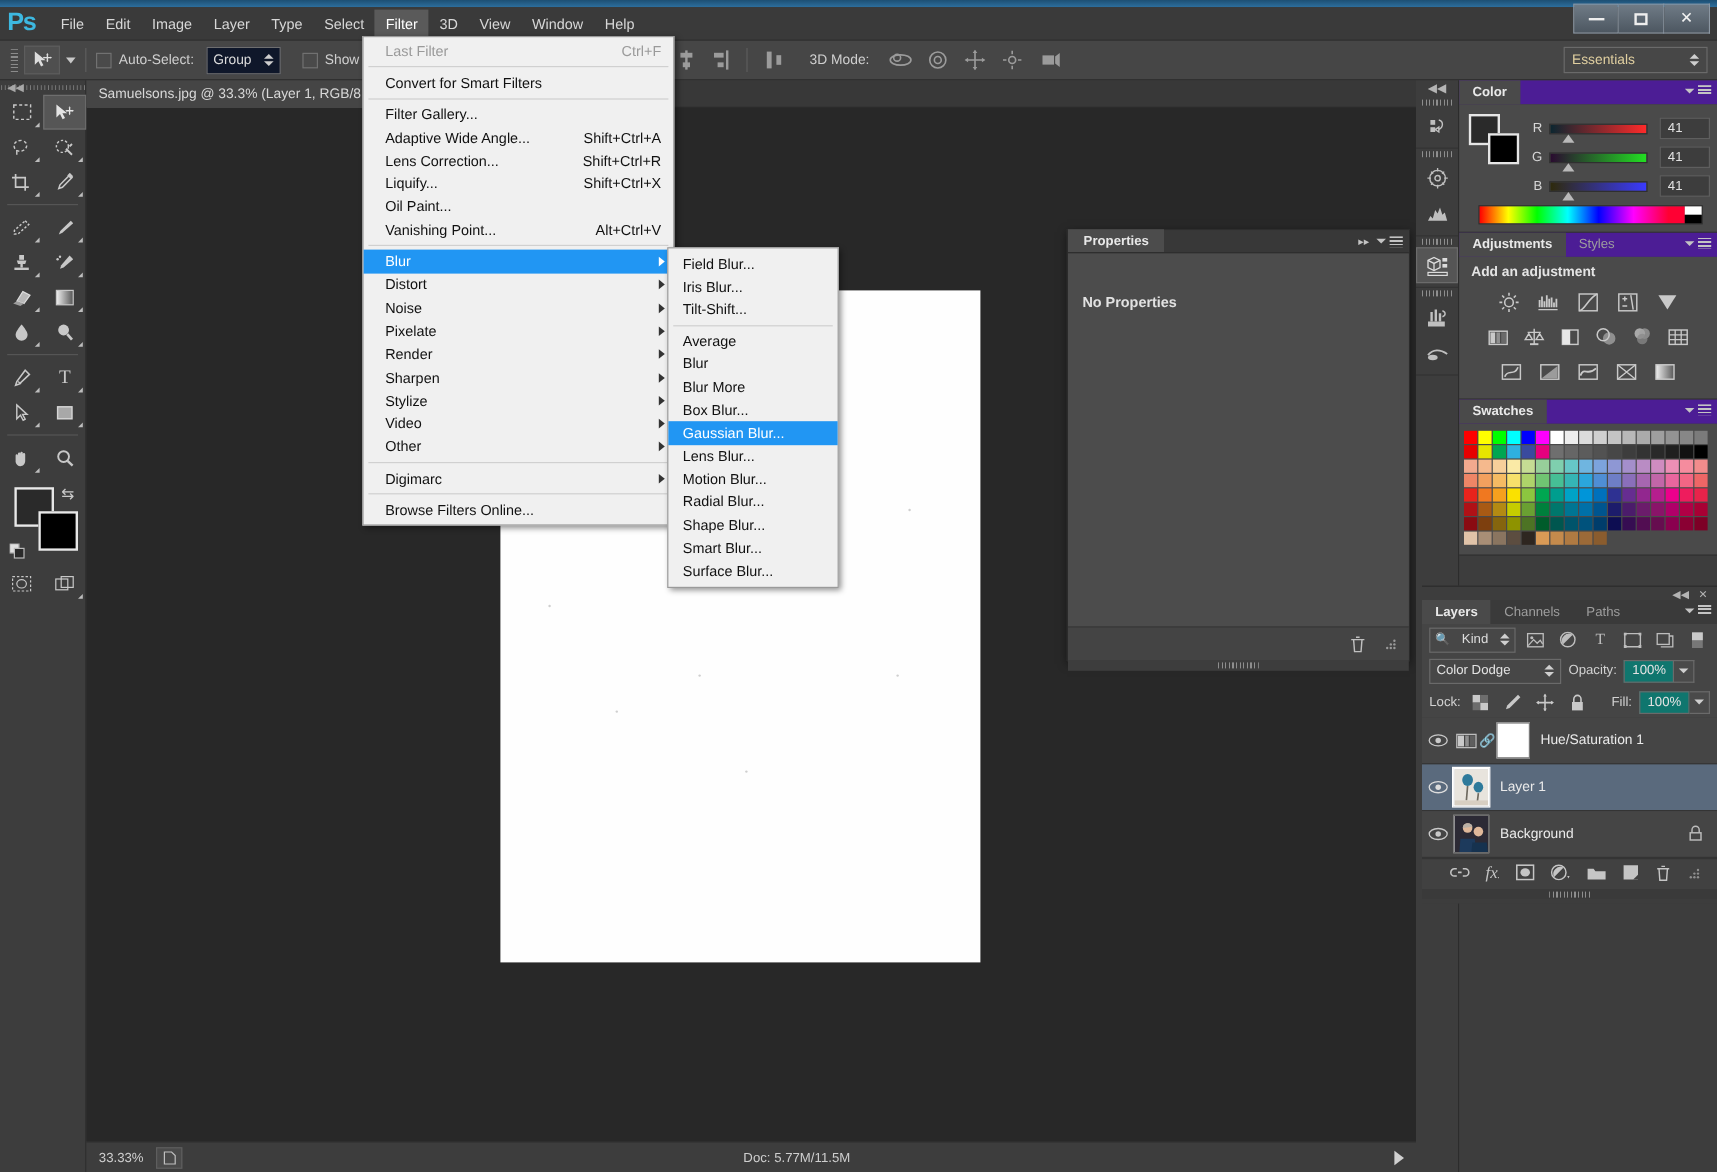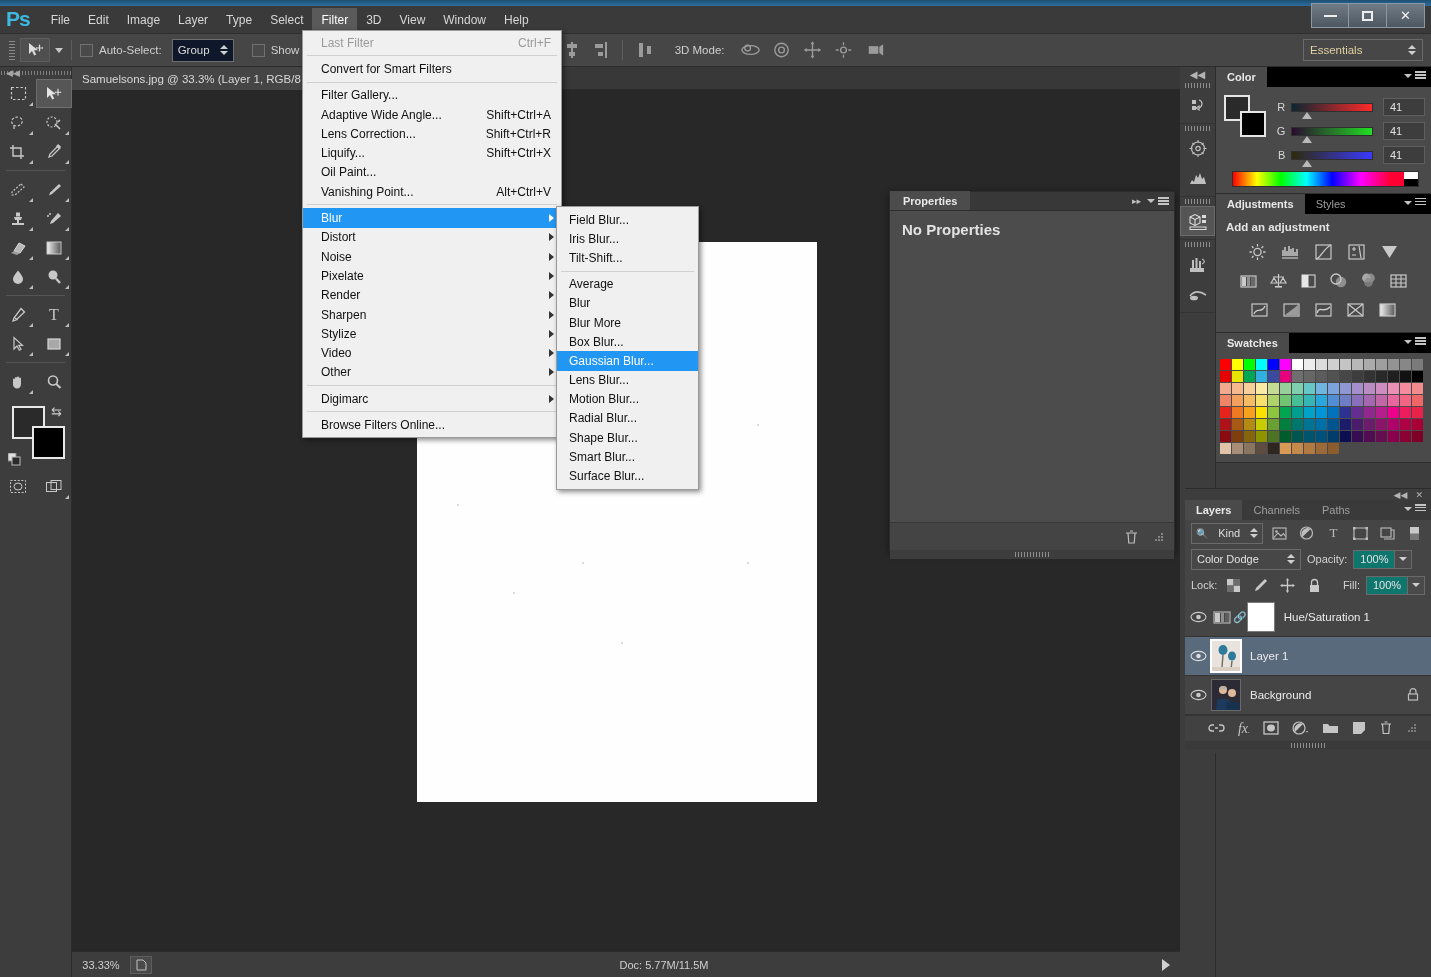--- a/index.html
+++ b/index.html
@@ -152,42 +152,42 @@
     border-bottom: 1px solid #2e2e2e; position: relative;
   }
   .ptab { height: 19px; padding: 0 13px; display:flex; align-items:center;
     font-size: 11px; color: #a8a8a8; }
   .ptab.sel { background: #4c4c4c; color: #e8e8e8; font-weight: bold; }
   .pmenu { position: absolute; right: 5px; top: 4px; display: flex; gap: 2px; align-items: center; }
   .hamb { display:inline-block; width:11px; height:9px;
     background: repeating-linear-gradient(to bottom,#c4c4c4 0 1.5px, transparent 1.5px 3px); }
   .dtri { width:0;height:0;border-left:4px solid transparent;border-right:4px solid transparent;border-top:4px solid #c4c4c4; margin-right:1px;}
   #propsbody { height: 311px; background: #4c4c4c; padding: 10px 12px; }
-  #propstext { color: #e2e2e2; font-size: 15px; font-weight: bold; }
+  #propstext { color: #e2e2e2; font-size: 12px; font-weight: bold; margin-top: 24px; }
   #propsfoot { height: 28px; background: #444; border-top: 1px solid #383838;
     display: flex; align-items: center; justify-content: flex-end; padding-right: 10px; }
   #propsgrip { height: 9px; background: #3d3d3d; display:flex; align-items:center; justify-content:center; }
   .gripdots { width: 34px; height: 5px;
     background: repeating-linear-gradient(to right,#8e8e8e 0 1px, transparent 1px 3px); }
 
   
   #rail {
     position: absolute; left: 1180px; top: 67px; width: 36px; height: 910px;
     background: #3d3d3d; border-right: 1px solid #2c2c2c;
   }
   .railgroup { border-bottom: 1px solid #333; padding-bottom: 3px; }
   .railgrip { height: 9px; display:flex;align-items:center;justify-content:center; }
   .railbtn { height: 30px; display: flex; align-items: center; justify-content: center; color:#c0c0c0; }
   .railbtn.sel { background: #555; border: 1px solid #6b6b6b; }
   #railcollapse { height: 14px; display:flex;align-items:center;justify-content:center; color:#b4b4b4; font-size:10px; }
 
   
   #dock { position: absolute; left: 1216px; top: 67px; width: 215px; height: 910px; background: #3d3d3d; }
   .dpanel { border-bottom: 1px solid #2e2e2e; }
-  .dtabs { height: 20px; background: #000000; display: flex; align-items: flex-end; position: relative; }
+  .dtabs { height: 20px; background: #4c1d95; display: flex; align-items: flex-end; position: relative; }
   .dtab { height: 20px; padding: 0 11px; display:flex;align-items:center; font-size:11px; color:#9e9e9e; }
   .dtab.sel { background: #4a4a4a; color: #e9e9e9; font-weight: bold; }
   .dbody { background: #4a4a4a; }
 
   
   #colorbody { padding: 8px 6px 4px 8px; position: relative; height: 106px; }
   #cswfg { position:absolute; left:8px; top:8px; width:26px;height:26px;background:#2a2a2a;border:2px solid #e6e6e6; }
   #cswbg { position:absolute; left:24px; top:24px; width:26px;height:26px;background:#000;border:2px solid #e6e6e6; }
   .slrow { display:flex; align-items:center; margin-left:48px; height:24px; }
   .sllabel { width: 14px; color: #d7d7d7; font-size: 11px; text-align:right; margin-right:6px; }

